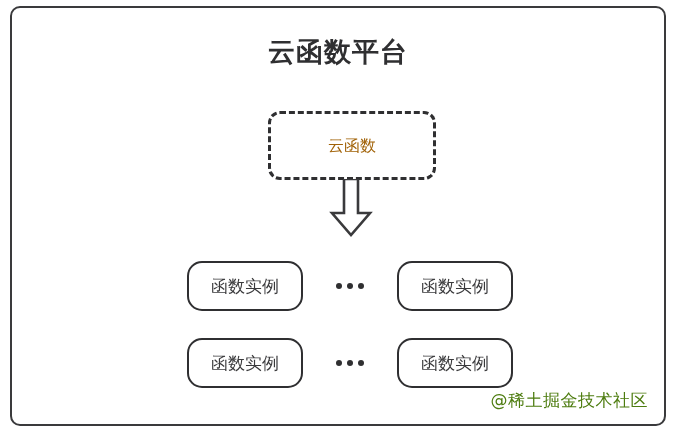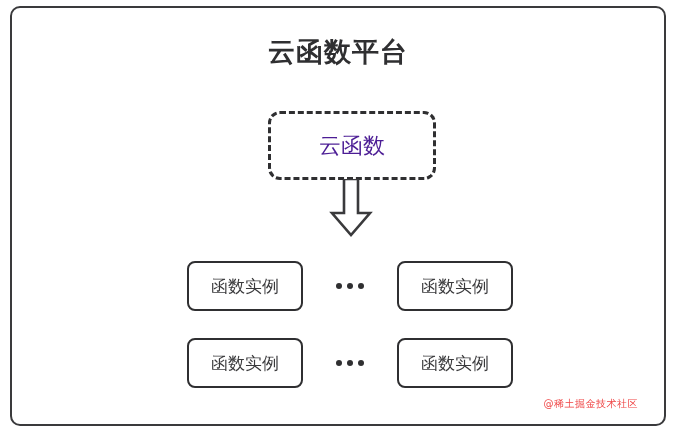--- a/index.html
+++ b/index.html
@@ -61,22 +61,22 @@
     height: 69px;
     box-sizing: border-box;
     border: 3px dashed #2f2f31;
     border-radius: 12px;
     background: #ffffff;
     display: flex;
     align-items: center;
     justify-content: center;
   }
   .cloud-function-label {
-    font-size: 22px;
-    color: #4c1d95;
+    font-size: 16px;
+    color: #a16207;
     line-height: 1;
   }
 
   
   .flow-arrow {
     position: absolute;
     left: 313px;
     top: 171px;
     width: 52px;
     height: 58px;
@@ -96,21 +96,21 @@
     justify-content: space-between;
   }
   .instance-row.row-1 { top: 253px; }
   .instance-row.row-2 { top: 330px; }
 
   .instance-box {
     box-sizing: border-box;
     width: 116px;
     height: 50px;
     border: 2.5px solid #2f2f31;
-    border-radius: 8px;
+    border-radius: 15px;
     background: #ffffff;
     display: flex;
     align-items: center;
     justify-content: center;
   }
   .instance-label {
     font-size: 17px;
     color: #3a3a3c;
     line-height: 1;
   }
@@ -126,24 +126,24 @@
   .ellipsis-gap .dot {
     width: 6px;
     height: 6px;
     border-radius: 50%;
     background: #2f2f31;
   }
 
   
   .watermark {
     position: absolute;
-    right: 26px;
+    right: 16px;
     bottom: 15px;
-    font-size: 10px;
-    color: #ef4444;
+    font-size: 17px;
+    color: #4d7c0f;
     letter-spacing: 0.5px;
     line-height: 1;
     user-select: none;
   }
 </style>
 </head>
 <body>
 
 <div id="diagram-canvas">
 

